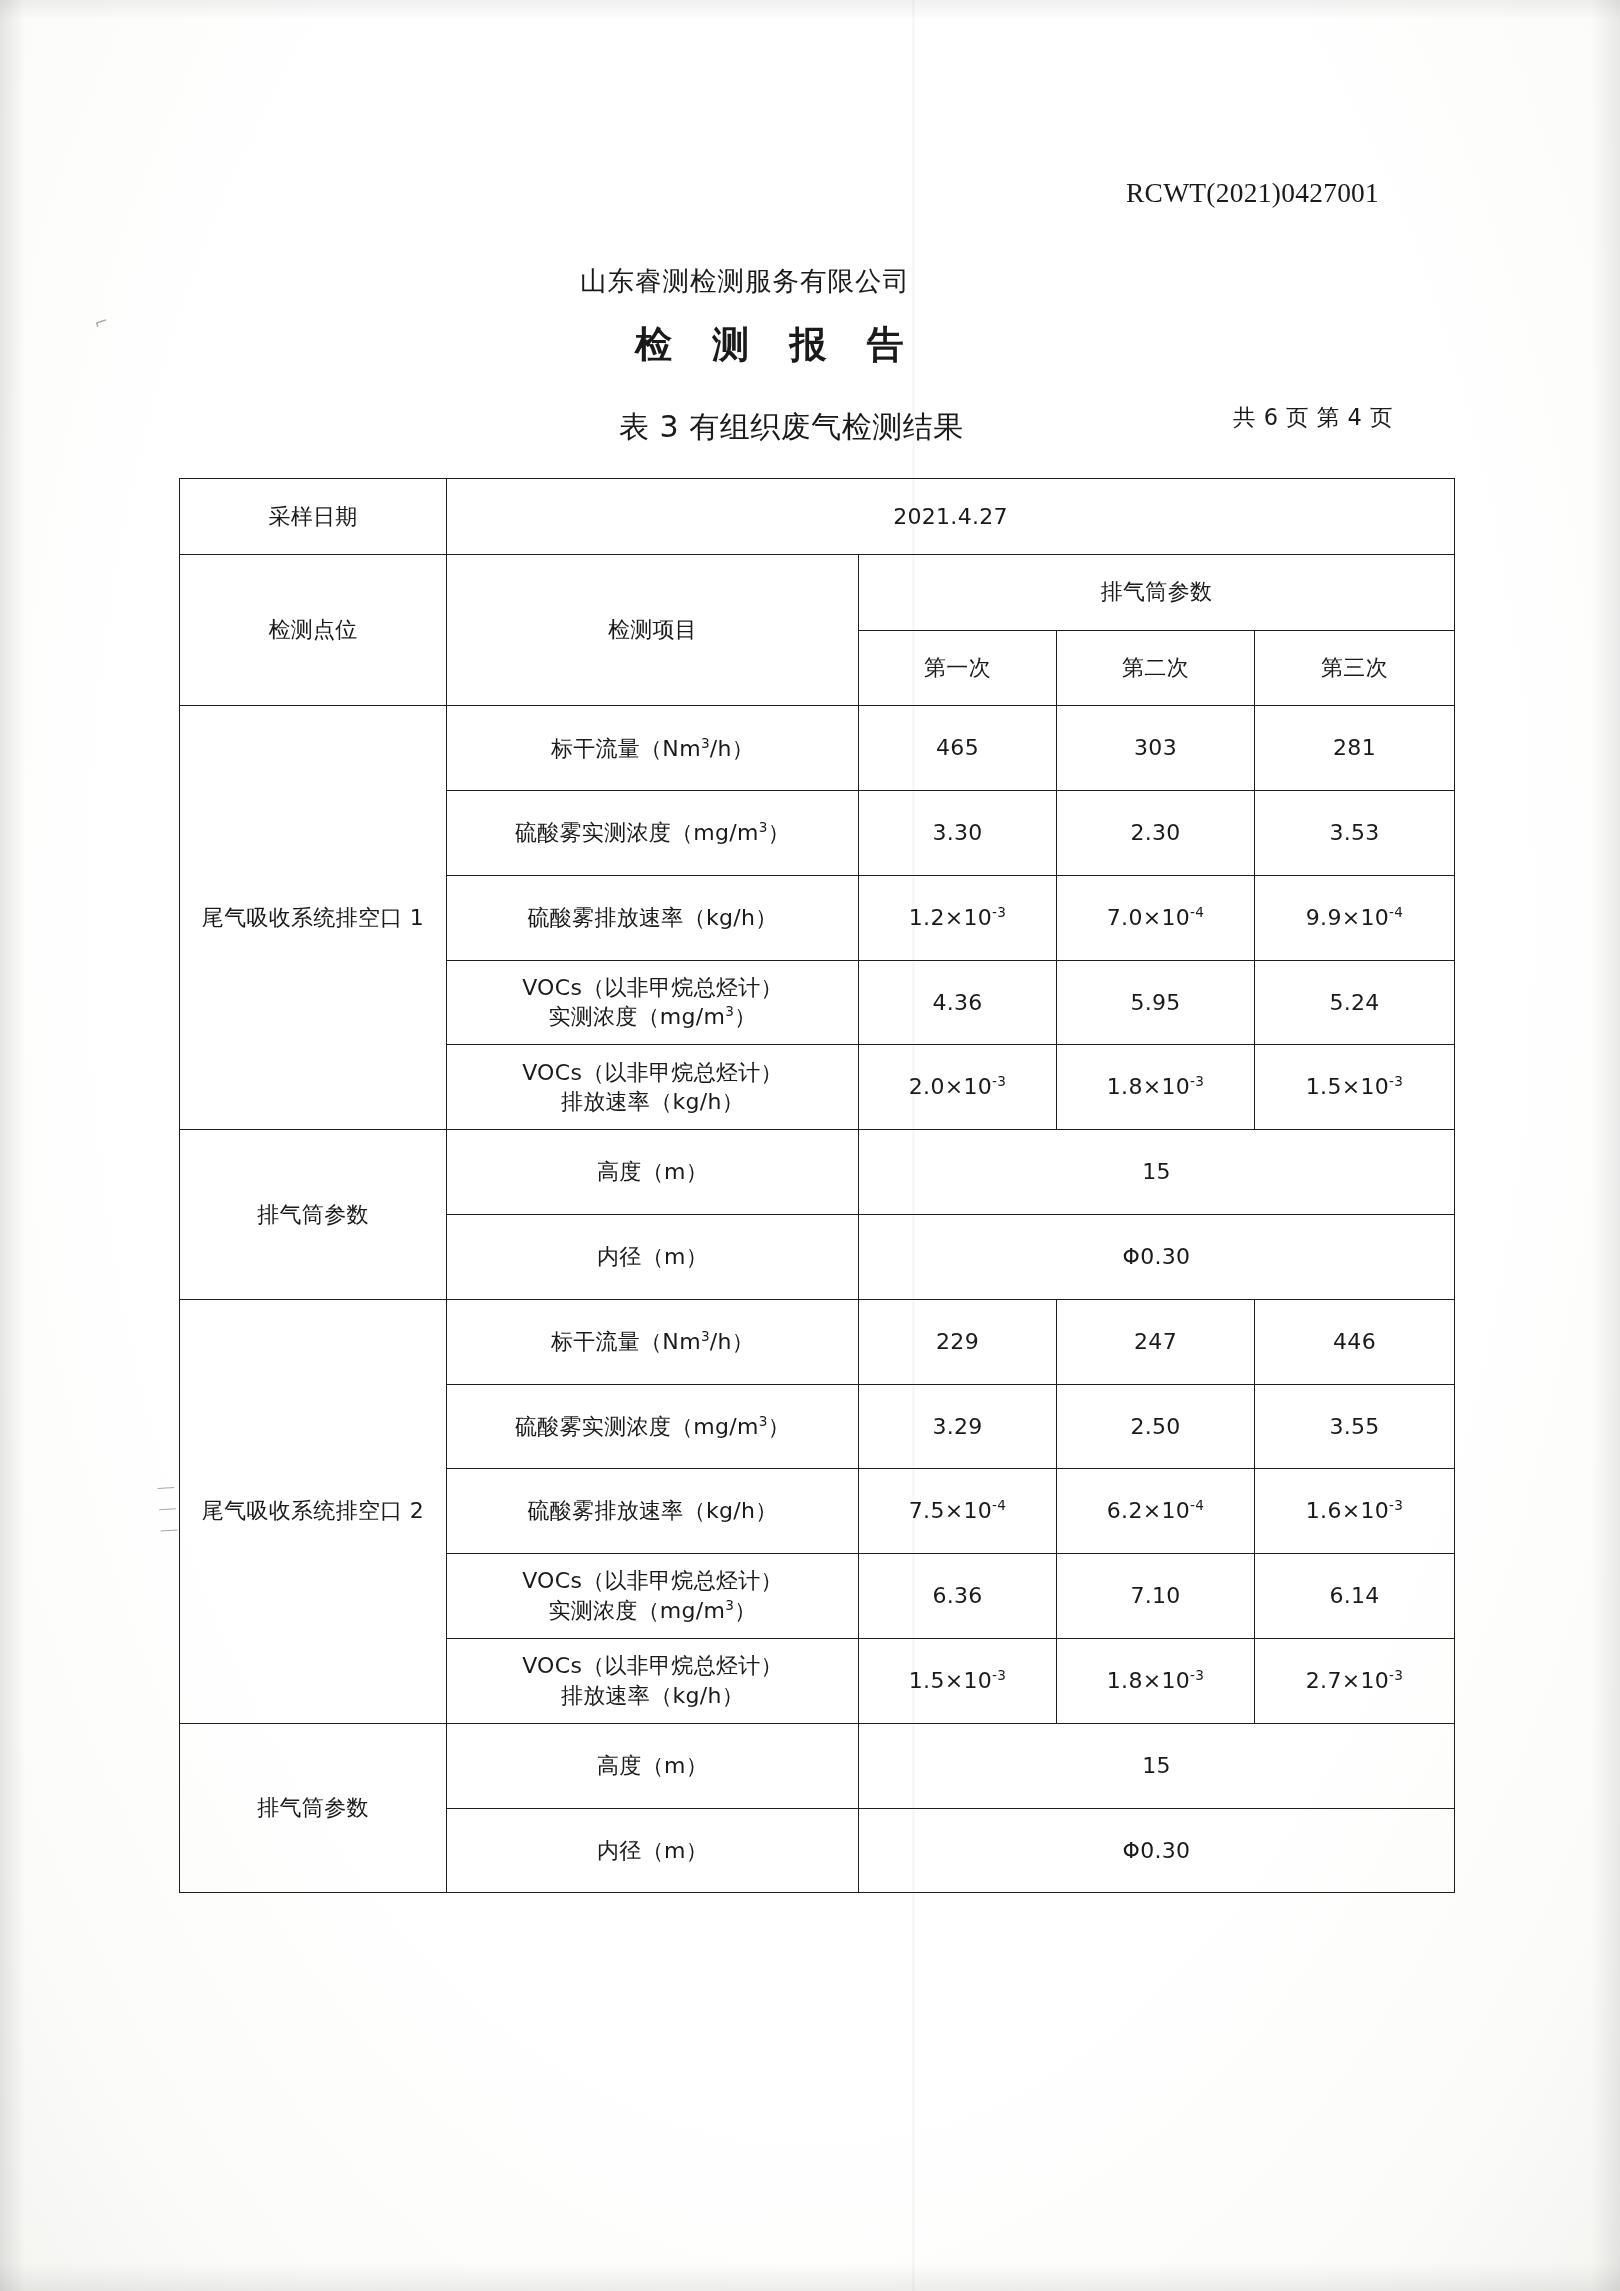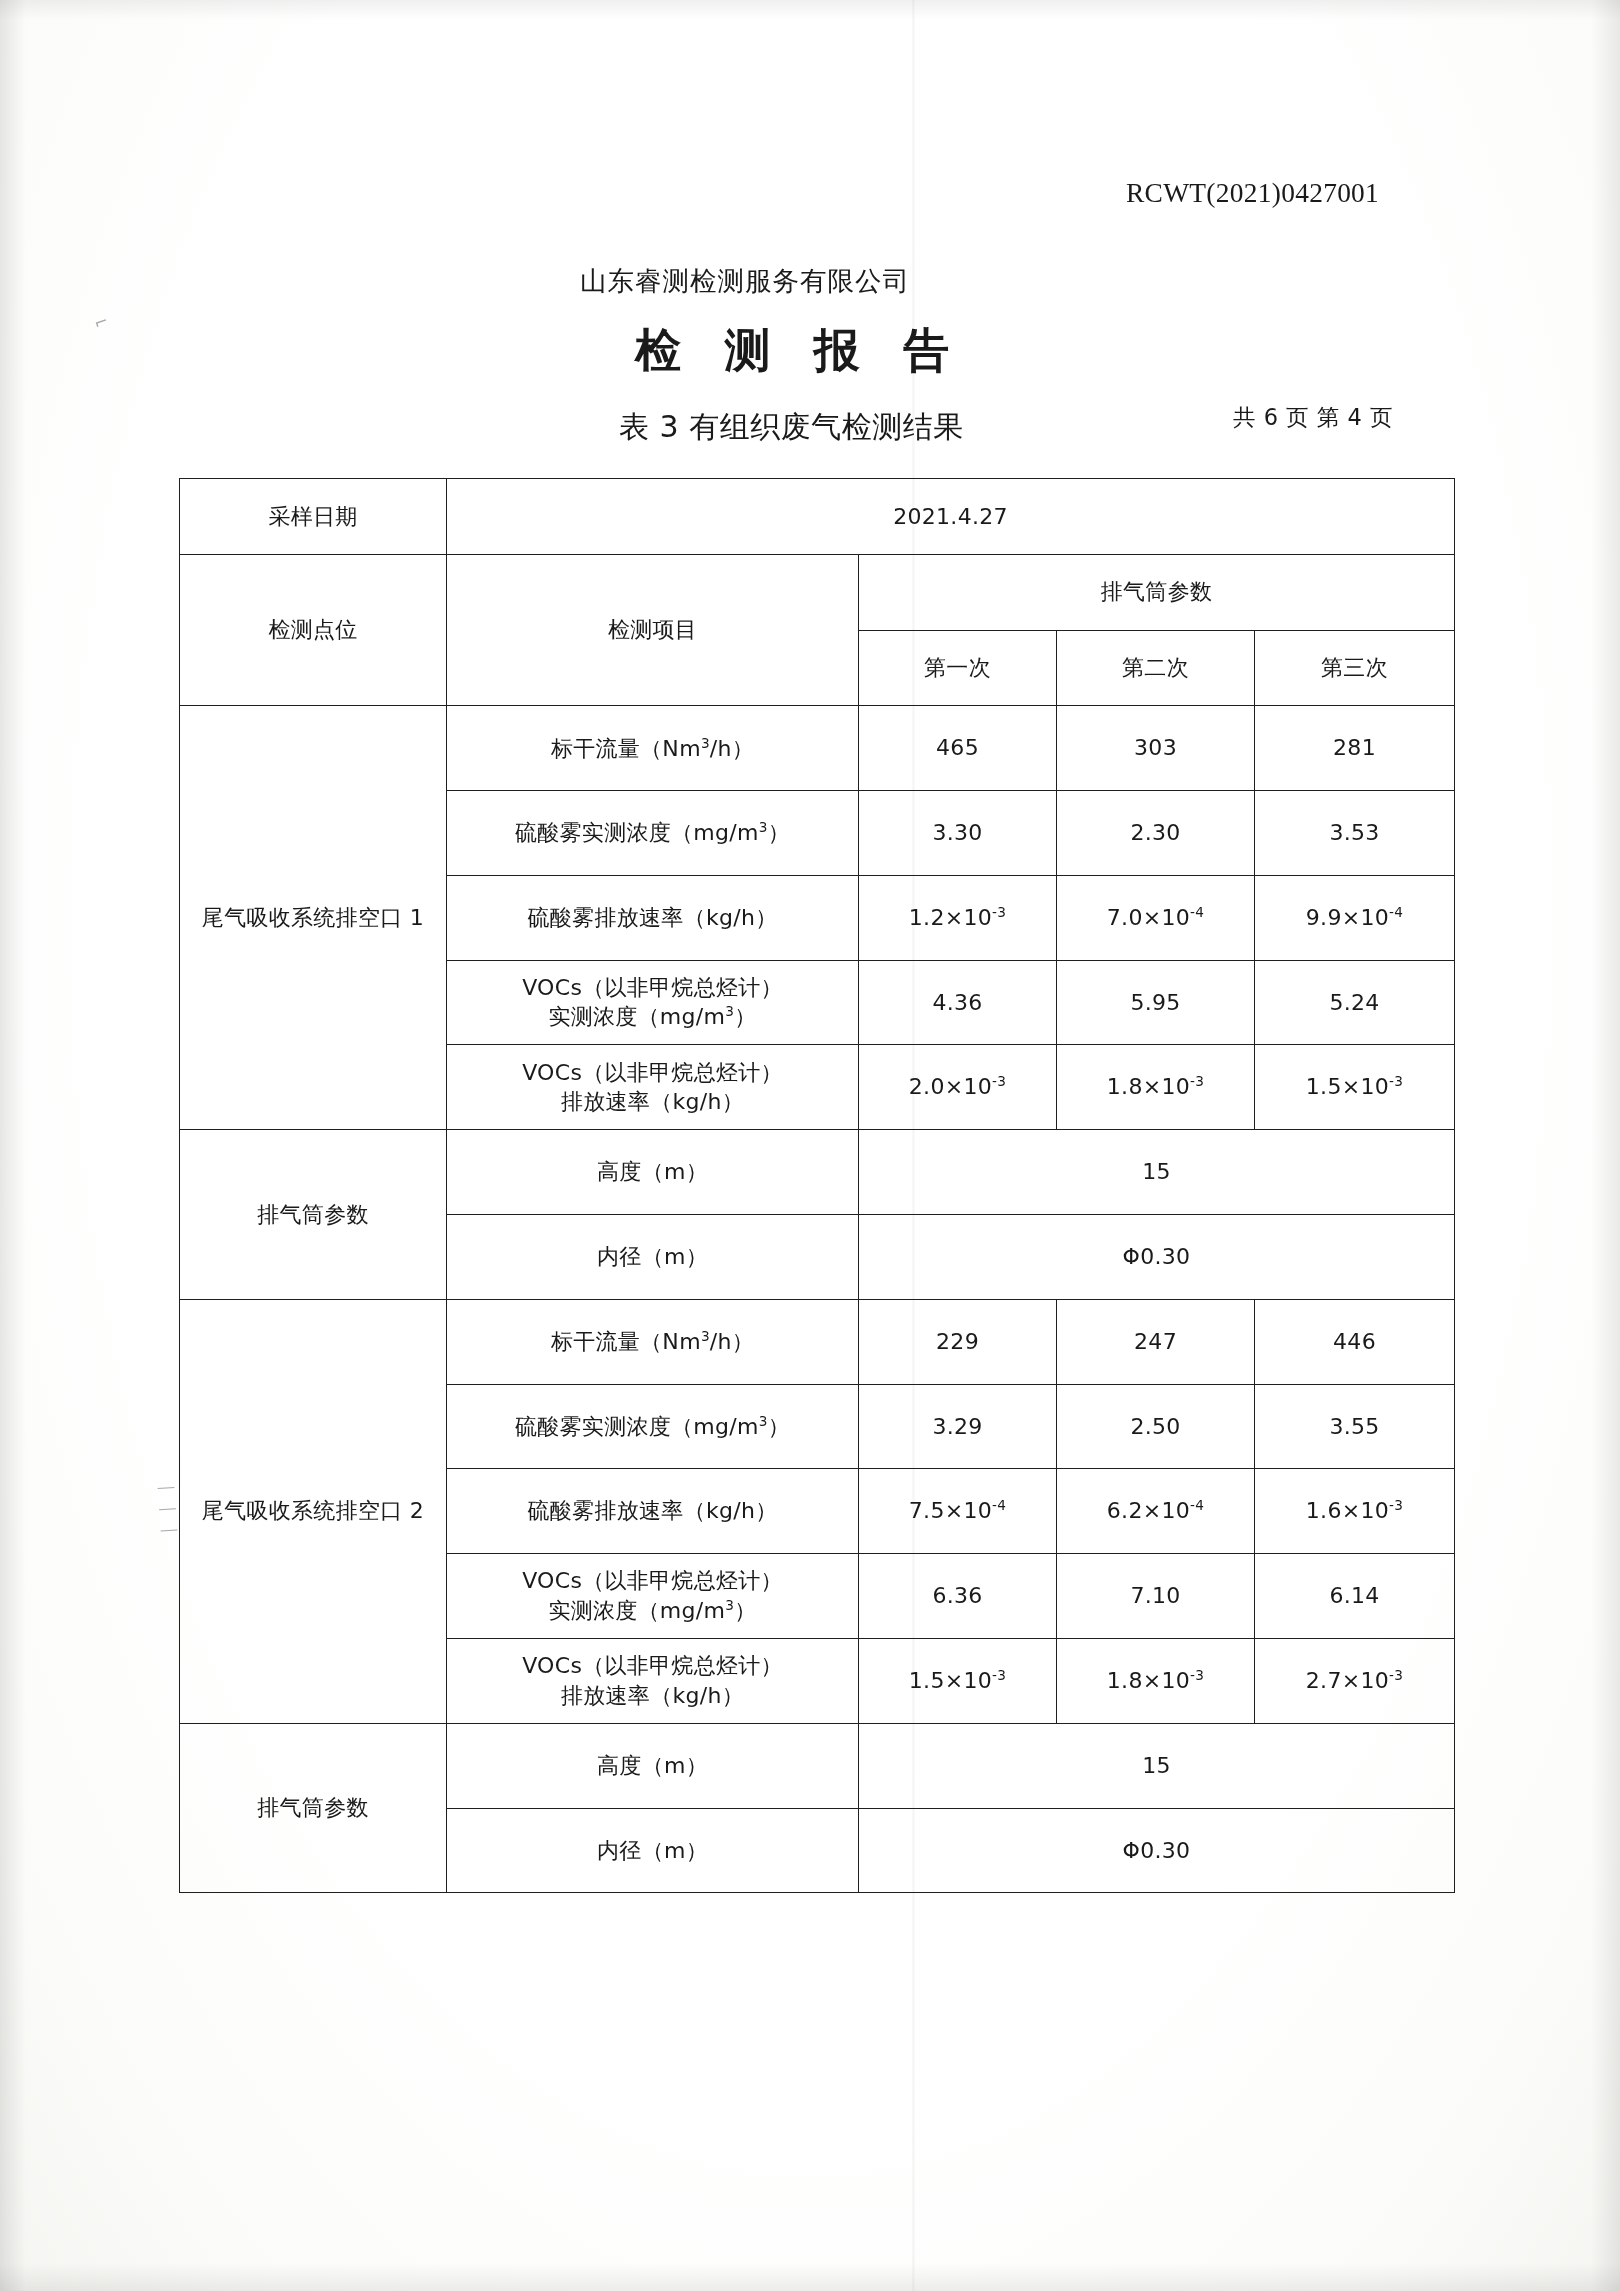--- a/index.html
+++ b/index.html
@@ -69,21 +69,21 @@
     font-family: Liberation Mono, monospace;
     font-size: 26.5px;
     letter-spacing: 1px;
     white-space: nowrap;
   }
   .doc-title {
     position: absolute;
     left: 635px;
     top: 320px;
     font-family: "DejaVu Serif", serif;
-    font-size: 46px;
+    font-size: 37px;
     font-weight: bold;
     letter-spacing: 13.7px;
     white-space: nowrap;
   }
   .table-caption {
     position: absolute;
     left: 619px;
     top: 407px;
     font-size: 30px;
     letter-spacing: 0.5px;

